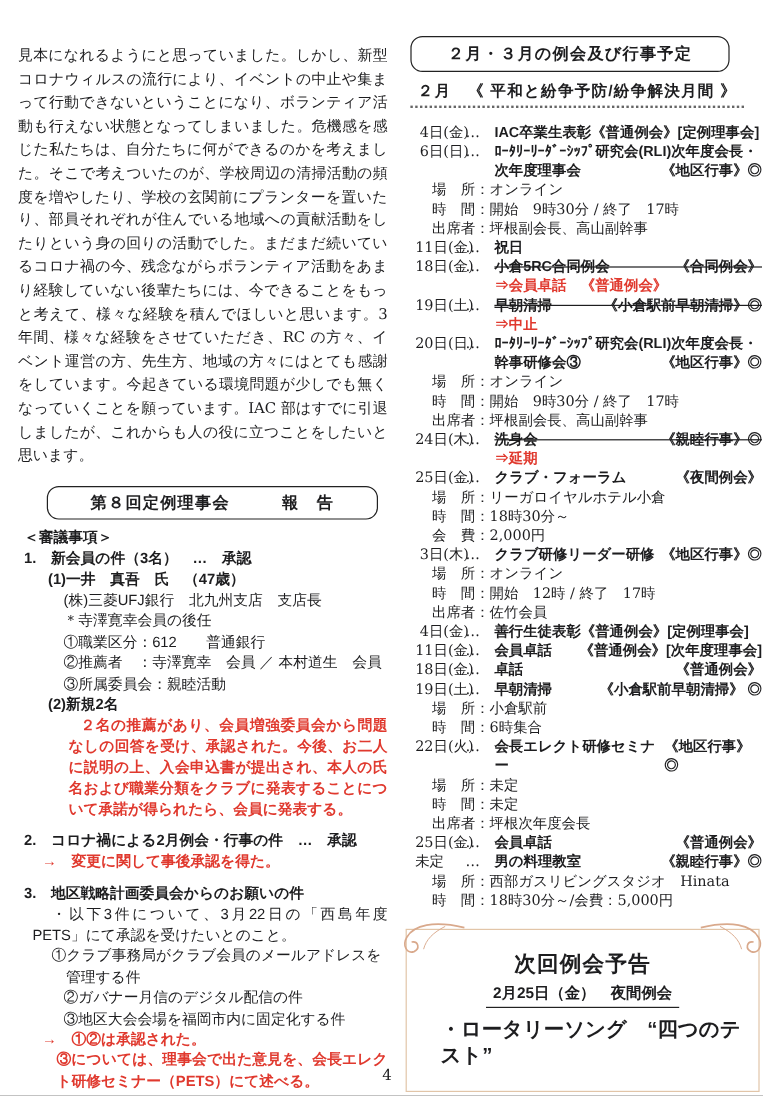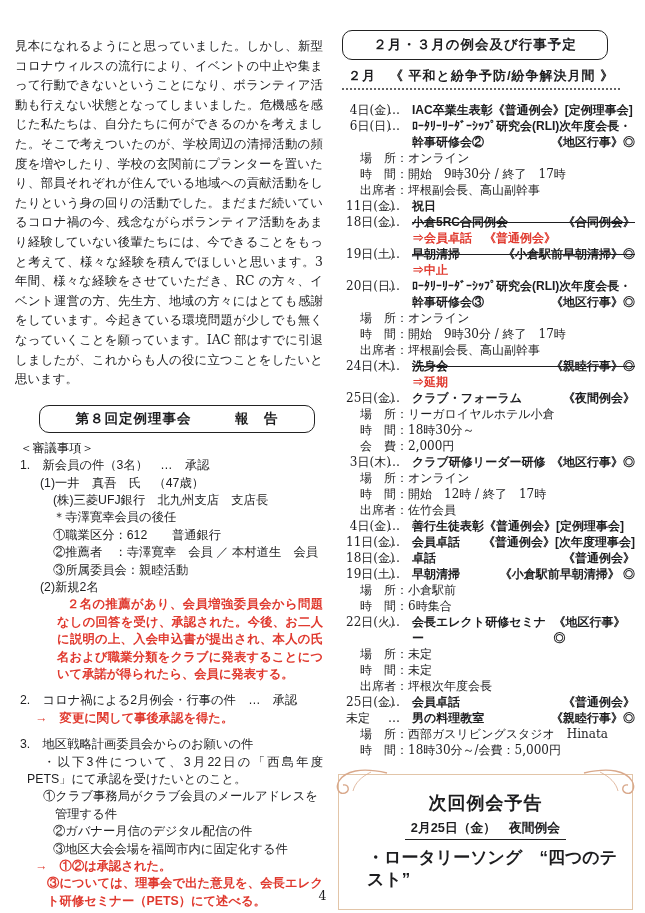--- a/index.html
+++ b/index.html
@@ -11,21 +11,21 @@
   .intro{font-size:12.4px;line-height:19.6px;text-align:justify;margin:8px 0 0;}
 
   .round-box{border:1.6px solid #222;border-radius:10px;text-align:center;
              font-family:"Liberation Sans",sans-serif;font-weight:bold;background:#fff;}
   .board-box{width:274px;margin:16px 0 7px 24px;padding:4px 0;font-size:13.5px;letter-spacing:1px;}
   .title-box{width:264px;margin:0 auto 7px 4px;padding:5px 0;font-size:13.5px;letter-spacing:1px;}
 
   
   .lines .row{font-family:"Liberation Sans",sans-serif;font-size:12.3px;line-height:17.4px;
               padding-left:5px;}
-  .lines .b{font-weight:normal;}
+  .lines .b{font-weight:bold;}
   .red{color:#e0392e;font-weight:bold;}
   .sp{height:9px;}
   .i1{padding-left:25px !important;}
   .i2{padding-left:38px !important;}
   .para{padding-left:42px !important;text-indent:10px;text-align:justify;}
   .arrow{padding-left:20px !important;}
   .bullet{padding-left:12px !important;text-indent:16px;text-align:justify;}
   .hang2{padding-left:40px !important;text-indent:-12px;}
   .i2w{padding-left:32px !important;text-align:justify;}
 
@@ -107,21 +107,21 @@
           <span class="date"> 4日(金)</span>
           <span class="sep">…</span>
           <span class="cw"><span class="t">IAC卒業生表彰《普通例会》[定例理事会]</span></span>
         </div>
         <div class="row ev">
           <span class="date"> 6日(日)</span>
           <span class="sep">…</span>
           <span class="cw"><span class="t">ﾛｰﾀﾘｰﾘｰﾀﾞｰｼｯﾌﾟ研究会(RLI)次年度会長・</span></span>
         </div>
         <div class="row ev cont">
-          <span class="cw"><span class="t">幹事研修会②</span><span class="tag">《地区行事》◎</span></span>
+          <span class="cw"><span class="t">次年度理事会</span><span class="tag">《地区行事》◎</span></span>
         </div>
         <div class="row detail">
           <span class="dt">場　所：オンライン</span>
         </div>
         <div class="row detail">
           <span class="dt">時　間：開始　9時30分 / 終了　17時</span>
         </div>
         <div class="row detail">
           <span class="dt">出席者：坪根副会長、高山副幹事</span>
         </div>

